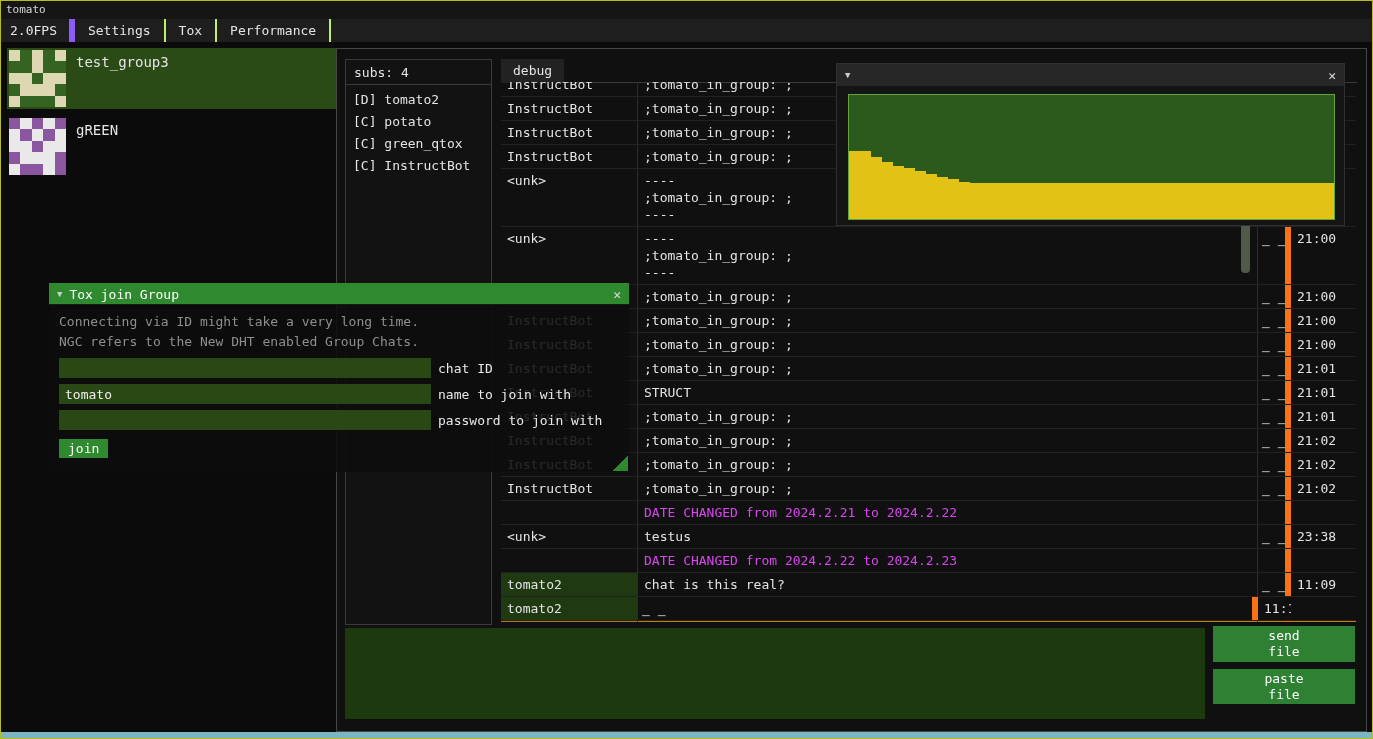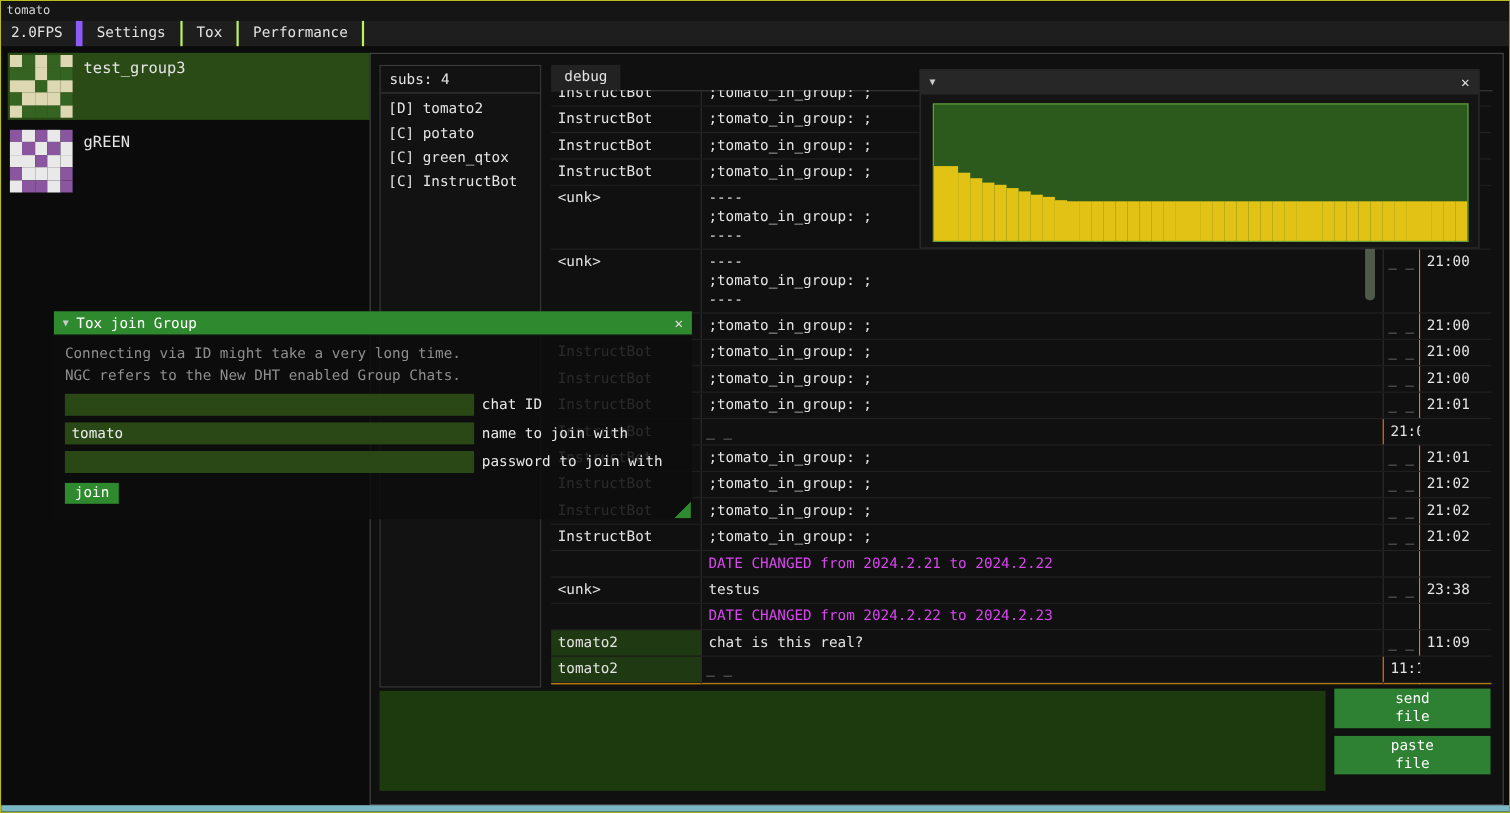--- a/index.html
+++ b/index.html
@@ -37,21 +37,21 @@
   .tab { display:inline-block; padding:4px 12px 0 12px; height:24px; background:#222222; font-size:13px; }
 
   .messages { position:absolute; left:164px; top:33px; width:855px; height:540px; overflow:hidden; }
   .messages-inner { position:relative; top:-9px; }
   .msg-row { display:grid; grid-template-columns:137px 1fr 33px 65px; min-height:23px;
     border-bottom:1px solid #222222; font-size:13px; line-height:17px; }
   .msg-row.multi { min-height:56px; }
   .msg-row > div { padding:3px 6px; overflow:hidden; }
   .cell-sender { border-right:1px solid #2c2c2c; white-space:nowrap; }
   .cell-msg { border-right:1px solid #2c2c2c; white-space:pre-line; }
-  .cell-status { border-right:1px solid #f97316; color:#9a9a9a; padding-left:4px !important; white-space:nowrap; }
+  .cell-status { border-right:6px solid #f97316; color:#9a9a9a; padding-left:4px !important; white-space:nowrap;font-weight:bold; }
   .msg-row.date .cell-msg { color:#d946ef; }
   .msg-row.self .cell-sender { background:#1f3a12; }
   .msg-row.highlight { background:#c28400; color:#ffffff; }
   .msg-row.highlight .cell-sender { background:#b57a00; }
   .msg-row.highlight .cell-status { color:#7a1a00; }
 
   .scroll-thumb { position:absolute; left:904px; top:174px; width:9px; height:50px;
     background:#4f5a4b; border-radius:4px; }
 
   .input-box { position:absolute; left:8px; top:579px; width:860px; height:91px; background:#1d3a0e; }
@@ -245,20 +245,21 @@
             <div class="cell-time">21:00</div>
           </div>
           <div class="msg-row plain">
             <div class="cell-sender">InstructBot</div>
             <div class="cell-msg">;tomato_in_group: ;</div>
             <div class="cell-status">_ _</div>
             <div class="cell-time">21:01</div>
           </div>
           <div class="msg-row plain">
             <div class="cell-sender">InstructBot</div>
+            <div class="cell-msg">STRUCT</div>
             <div class="cell-status">_ _</div>
             <div class="cell-time">21:01</div>
           </div>
           <div class="msg-row plain">
             <div class="cell-sender">InstructBot</div>
             <div class="cell-msg">;tomato_in_group: ;</div>
             <div class="cell-status">_ _</div>
             <div class="cell-time">21:01</div>
           </div>
           <div class="msg-row plain">

